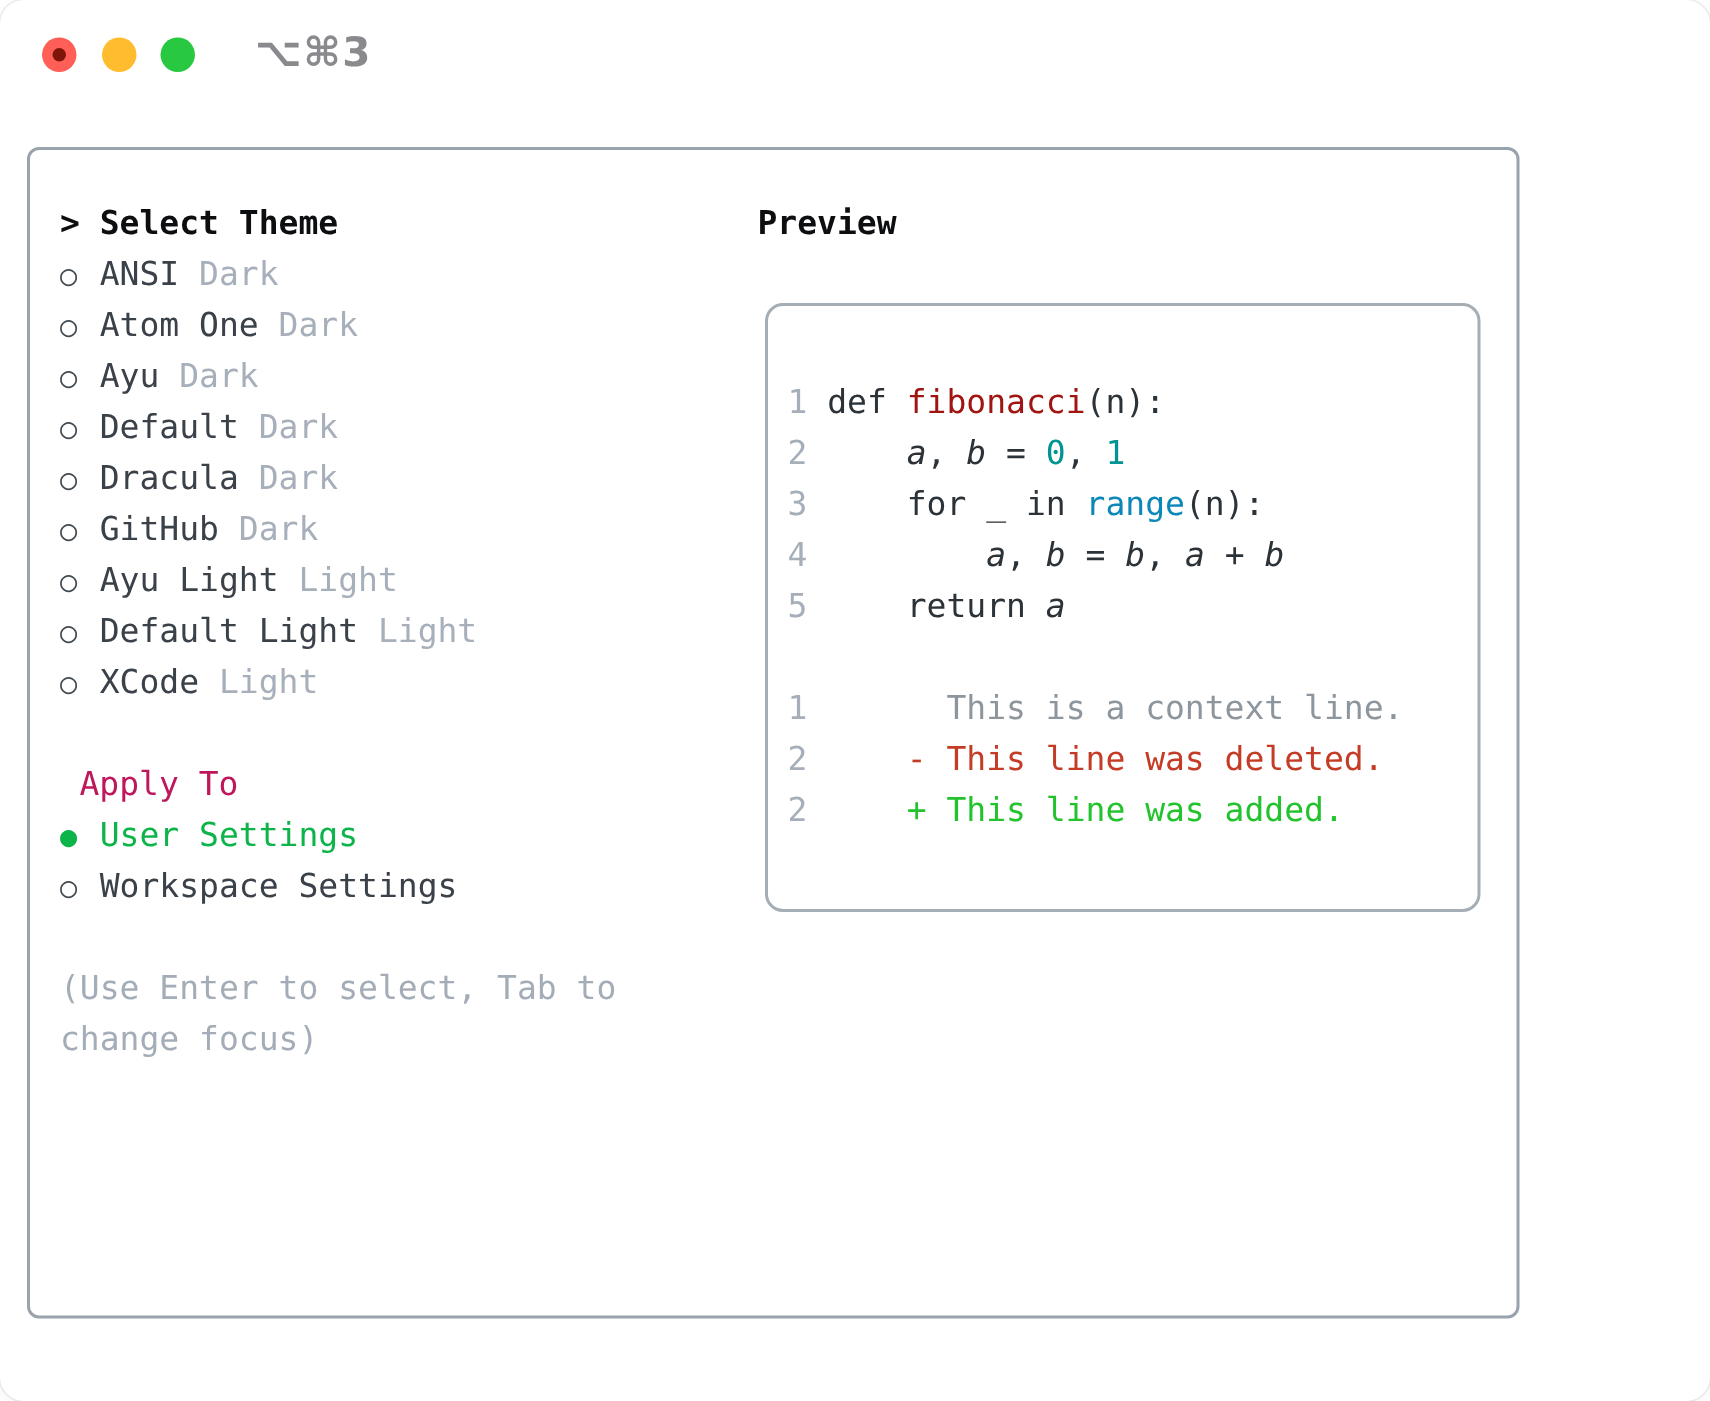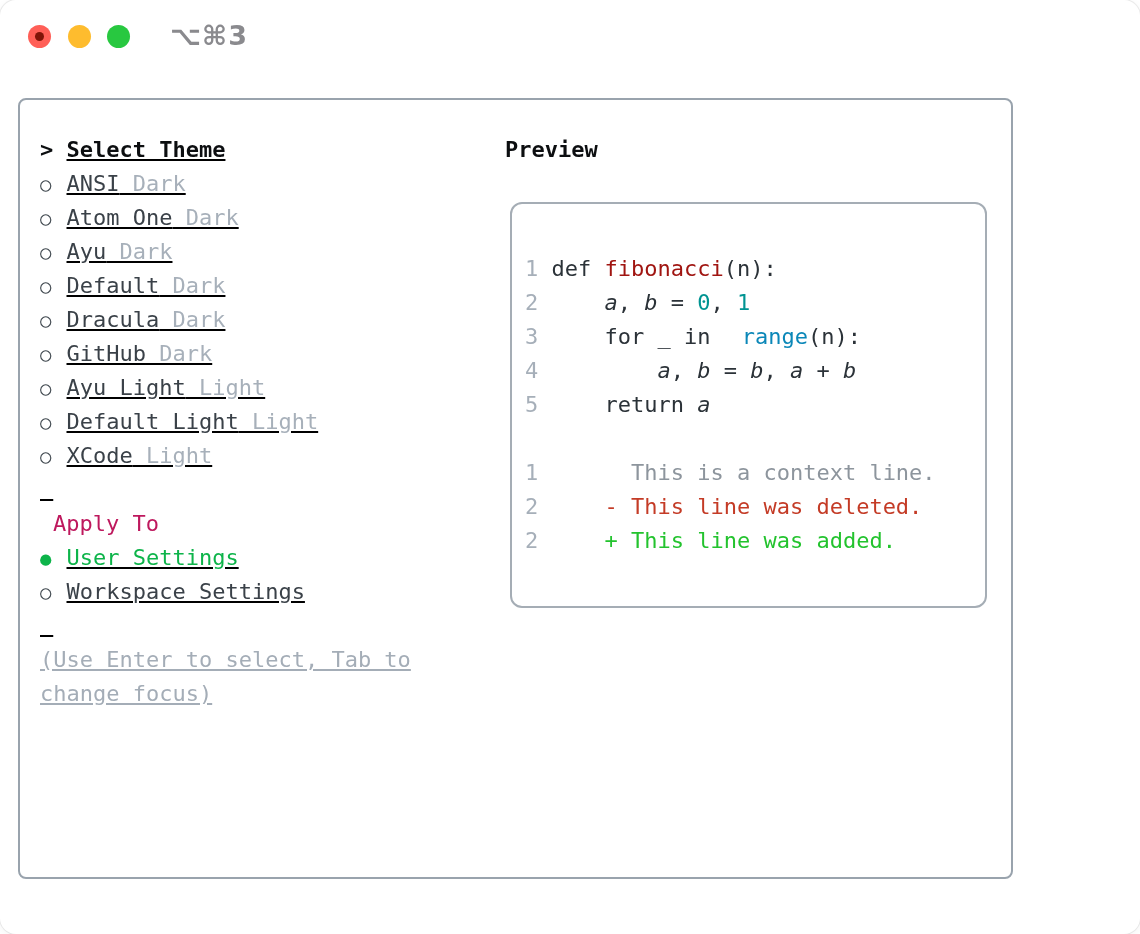--- a/index.html
+++ b/index.html
@@ -21,21 +21,21 @@
     position:absolute; left:170px; top:20px; font-family:"DejaVu Sans",sans-serif;
     font-size:27px; font-weight:700; color:#8a8a8e; letter-spacing:1px;
   }
   
   .panel {
     position:absolute; left:18px; top:98px; width:995px; height:781px;
     border:2px solid #99a3ad; border-radius:8px; background:#ffffff;
   }
   
   .left-col { position:absolute; left:20px; top:33px; font-size:22px; line-height:34px; }
-  .row { height:34px; white-space:pre; display:block;text-decoration:underline; }
+  .row { height:34px; white-space:pre; display:block; }
   .marker { display:inline-block; width:26.5px; vertical-align:baseline; }
   .prompt { color:#0c0e10; font-weight:bold; }
   .hdr  { color:#0c0e10; font-weight:bold; }
   .hdr2 { color:#be185d; margin-left:13px; display:inline-block; }
   .radio-glyph { color:#434b52; font-size:19px; }
   .radio-glyph.sel { color:#0db44a; }
   .item-name { color:#3a4148;margin-top:11px; }
   .item-name.sel { color:#0db44a; }
   .muted { color:#a7b0ba; }
   .hint { color:#a4adb7; }
@@ -47,21 +47,21 @@
     position:absolute; left:490px; top:102px; width:477px; height:406px;
     border:2px solid #a5adb5; border-radius:12px; background:#ffffff;
   }
   .code { padding:48px 0 0 13px; font-family:"DejaVu Sans Mono","Liberation Mono",monospace;
     font-size:22px; line-height:34px; white-space:pre; }
   .code-line { height:34px; }
   .line-num { display:inline-block; width:26.5px; color:#a6afb9; }
   .tk-plain    { color:#2b3238; }
   .tk-function { color:#a01511; }
   .tk-number   { color:#009492; }
-  .tk-builtin  { color:#0b87b8;margin-left:18px; }
+  .tk-builtin  { color:#0b87b8; }
   .tk-var      { color:#2b3238; font-style:italic; }
   .tk-context  { color:#8d959d; }
   .tk-deleted  { color:#c43b26;text-align:right; }
   .tk-added    { color:#23c32e; }
 </style>
 </head>
 <body>
 
 <div class="window">
 

